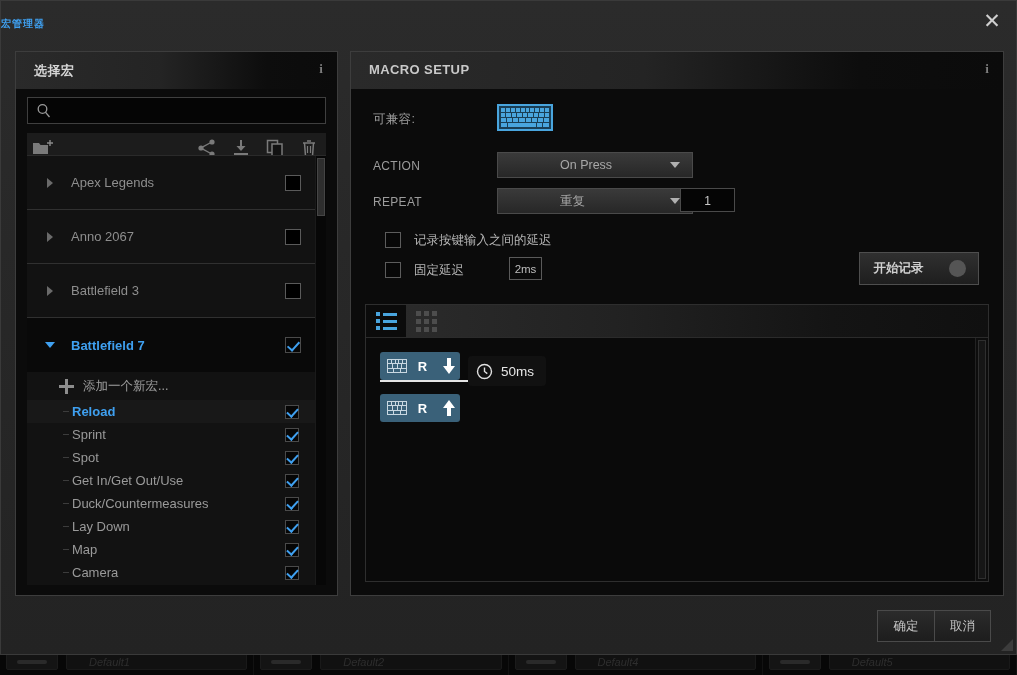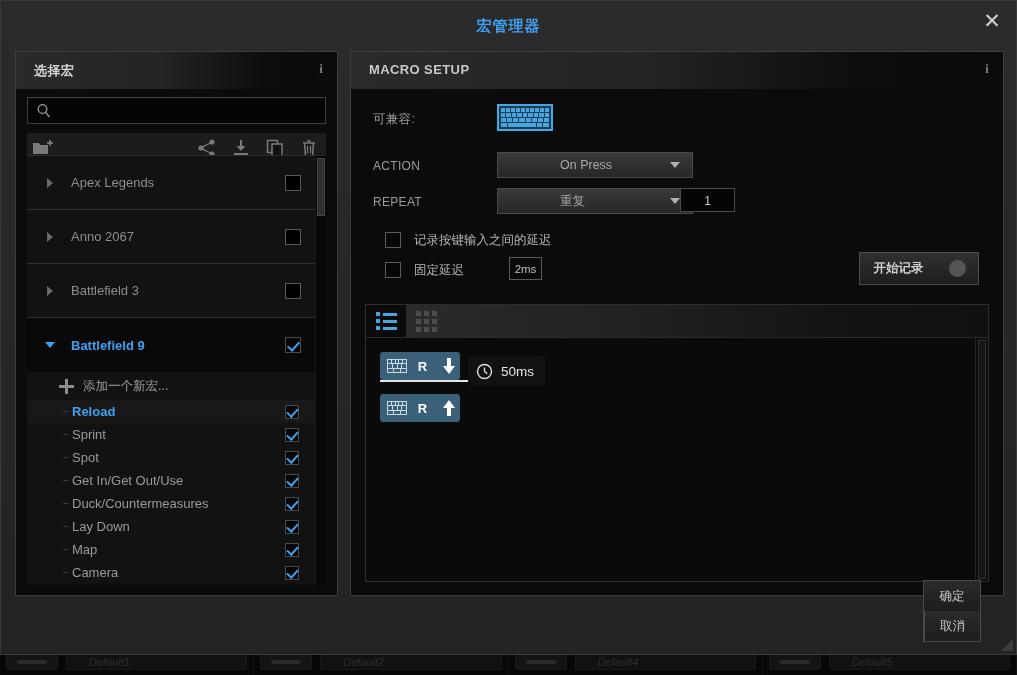--- a/index.html
+++ b/index.html
@@ -50,22 +50,22 @@
     border: 1px solid #3a3a3a;
     background: linear-gradient(#2b2b2b 0%, #232323 100%);
     overflow: hidden;
   }
 
   #titlebar {
     position: relative; height: 53px;
   }
   #dialog-title {
     position: absolute; left: 0; right: 0; top: 16px;
-    text-align: center;
-    color: #3fa0f0; font-size: 15px; font-weight: bold;
+    text-align: left;
+    color: #3fa0f0; font-size: 10px; font-weight: bold;
     letter-spacing: 1px;
   }
   #close-button {
     position: absolute; right: 10px; top: 6px;
     width: 28px; height: 28px;
     color: #cfcfcf; font-size: 21px; line-height: 28px; text-align: center;
     cursor: pointer; font-weight: 300;
   }
 
   
@@ -346,24 +346,23 @@
     height: 30px; padding: 0 12px 0 8px;
     background: #111; border-radius: 4px;
     display: flex; align-items: center; gap: 8px;
     cursor: pointer;
   }
   #delay-clock { flex: none; }
   #delay-text { font-size: 13.5px; color: #e6e6e6; }
 
   
   #footer-buttons {
-    position: absolute; right: 35px; bottom: 12px;
+    position: absolute; right: 25px; bottom: 12px;
     display: flex;
     border: 1px solid #4a4a4a;
-    flex-direction: column;
   }
   .footer-btn {
     width: 56px; height: 30px; line-height: 30px;
     background: linear-gradient(#2b2b2b, #1d1d1d);
     color: #c6c6c6; font-size: 12.5px; text-align: center;
     cursor: pointer;
   }
   .footer-btn + .footer-btn { border-left: 1px solid #4a4a4a; }
   #resize-grip {
     position: absolute; right: 3px; bottom: 3px;
@@ -483,21 +482,21 @@
               <span class="tri-right"></span>
             </div>
           <div class="tree-group-label">Battlefield 3</div>
           <div class="cbox filled"></div>
         </div>
 
         <div class="tree-group expanded">
           <div class="tri">
               <span class="tri-down"></span>
             </div>
-          <div class="tree-group-label">Battlefield 9</div>
+          <div class="tree-group-label">Battlefield 7</div>
           <div class="cbox checked"></div>
         </div>
 
         <div class="add-macro-row">
           <span class="plus-icon"></span>
           <span class="add-macro-label">添加一个新宏...</span>
         </div>
 
         <div class="macro-item selected">
           <span class="macro-label">Reload</span>

